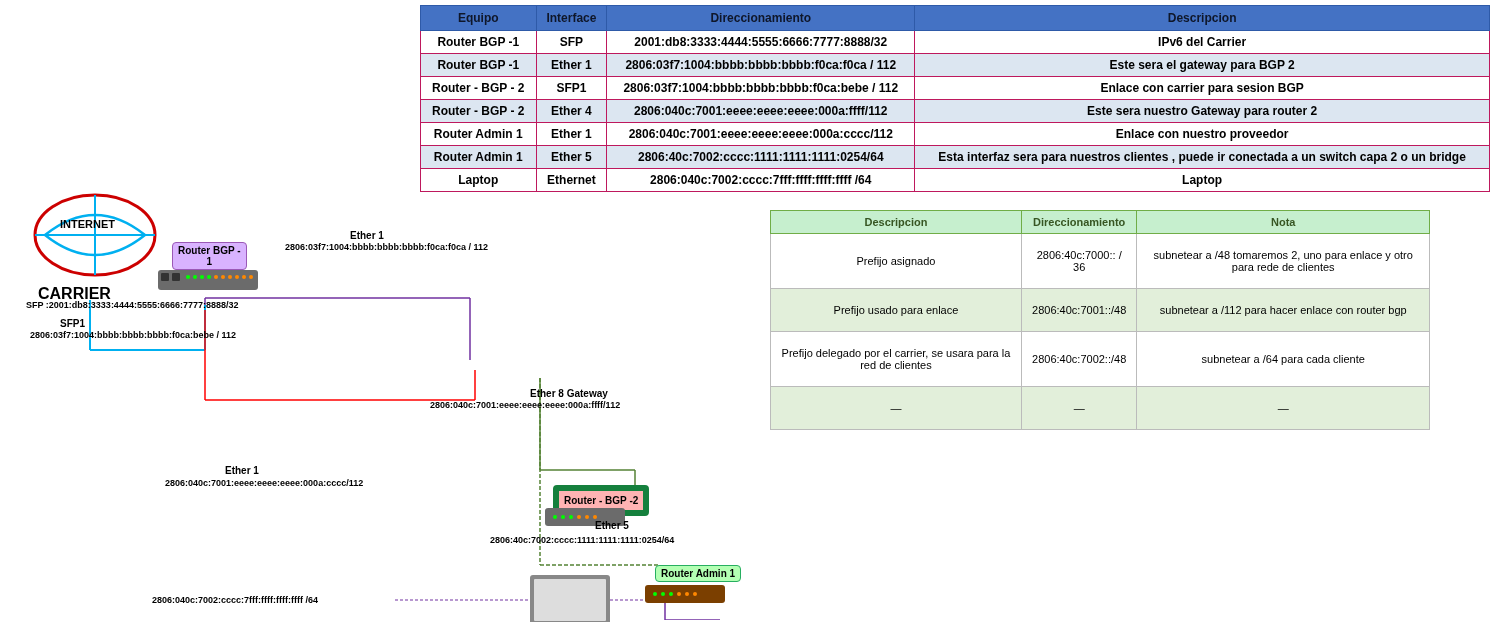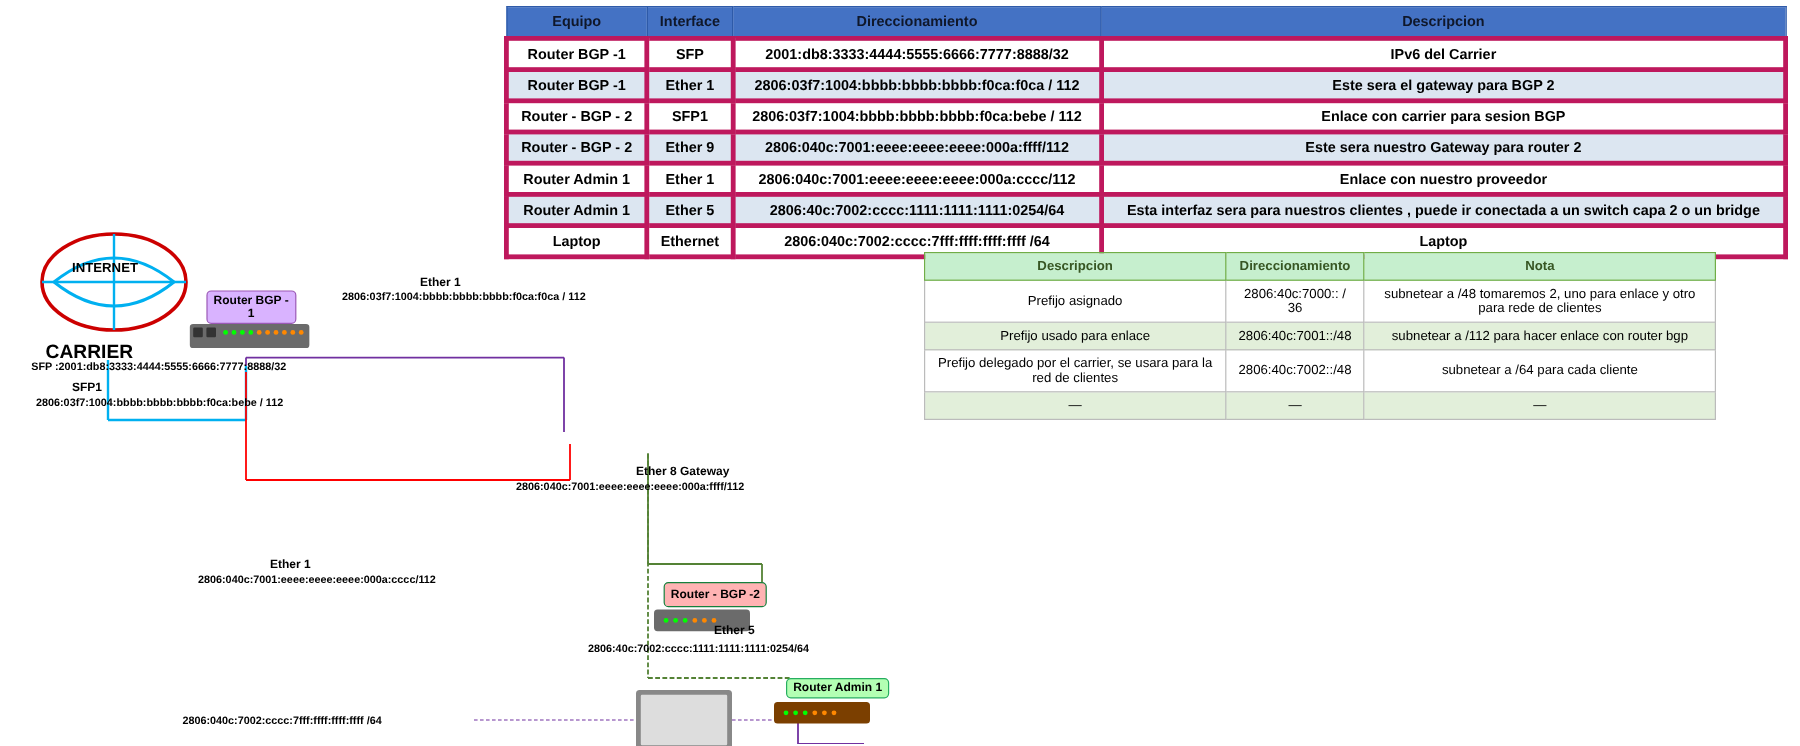--- a/index.html
+++ b/index.html
@@ -25,21 +25,21 @@
       background: #4472c4;
       color: #0f172a;
       padding: 5px 8px;
       text-align: center;
       font-weight: bold;
       border: 1px solid #2e5aa8;
     }
     .main-table td {
       padding: 4px 8px;
       text-align: center;
-      border: 4px solid #be185d;
+      border: 1px solid #be185d;
       background: #fff;
       font-weight: bold;
     }
     .main-table tr:nth-child(even) td {
       background: #dce6f1;
     }
 
     
     .second-table {
       position: absolute;
@@ -51,21 +51,21 @@
     }
     .second-table th {
       background: #c6efce;
       color: #375623;
       padding: 5px 8px;
       text-align: center;
       font-weight: bold;
       border: 1px solid #70ad47;
     }
     .second-table td {
-      padding: 5px 8px;
+      padding: 15px 8px;
       text-align: center;
       border: 1px solid #bbb;
       background: #fff;
     }
     .second-table tr:nth-child(even) td {
       background: #e2efda;
     }
     .second-table tr:nth-child(odd) td {
       background: #fff;
     }
@@ -118,21 +118,21 @@
         <td>Este sera el gateway para BGP 2</td>
       </tr>
       <tr>
         <td>Router - BGP - 2</td>
         <td>SFP1</td>
         <td>2806:03f7:1004:bbbb:bbbb:bbbb:f0ca:bebe / 112</td>
         <td>Enlace con carrier para sesion BGP</td>
       </tr>
       <tr>
         <td>Router - BGP - 2</td>
-        <td>Ether 9</td>
+        <td>Ether 4</td>
         <td>2806:040c:7001:eeee:eeee:eeee:000a:ffff/112</td>
         <td>Este sera nuestro Gateway para router 2</td>
       </tr>
       <tr>
         <td>Router Admin 1</td>
         <td>Ether 1</td>
         <td>2806:040c:7001:eeee:eeee:eeee:000a:cccc/112</td>
         <td>Enlace con nuestro proveedor</td>
       </tr>
       <tr>
@@ -252,21 +252,21 @@
       <circle cx="93" cy="12" r="2" fill="#ff8800"></circle>
     </svg>
   </div>
 
   <div style="position:absolute; top:100px; left:350px; font-size:10px; font-weight:bold; text-align:left;">Ether 1</div>
   <div style="position:absolute; top:112px; left:285px; font-size:9px; font-weight:bold;">2806:03f7:1004:bbbb:bbbb:bbbb:f0ca:f0ca / 112</div>
 
   <div style="position:absolute; top:188px; left:60px; font-size:10px; font-weight:bold;">SFP1</div>
   <div style="position:absolute; top:200px; left:30px; font-size:9px; font-weight:bold;">2806:03f7:1004:bbbb:bbbb:bbbb:f0ca:bebe / 112</div>
 
-  <div style="position:absolute; top:355px; left:553px; background:#ffb3b3; border:1px solid #15803d; border-radius:4px; padding:4px 5px; font-size:10px; font-weight:bold; text-align:center;">Router - BGP -2</div>
+  <div style="position:absolute; top:355px; left:553px; background:#ffb3b3; border:6px solid #15803d; border-radius:4px; padding:4px 5px; font-size:10px; font-weight:bold; text-align:center;">Router - BGP -2</div>
 
   <div style="position:absolute; top:375px; left:545px;">
     <svg width="80" height="25" viewBox="0 0 80 25">
       <rect x="0" y="3" width="80" height="18" rx="3" fill="#6b6b6b"></rect>
       <circle cx="10" cy="12" r="2" fill="#00ff00"></circle>
       <circle cx="18" cy="12" r="2" fill="#00ff00"></circle>
       <circle cx="26" cy="12" r="2" fill="#00ff00"></circle>
       <circle cx="34" cy="12" r="2" fill="#ff8800"></circle>
       <circle cx="42" cy="12" r="2" fill="#ff8800"></circle>
       <circle cx="50" cy="12" r="2" fill="#ff8800"></circle>

